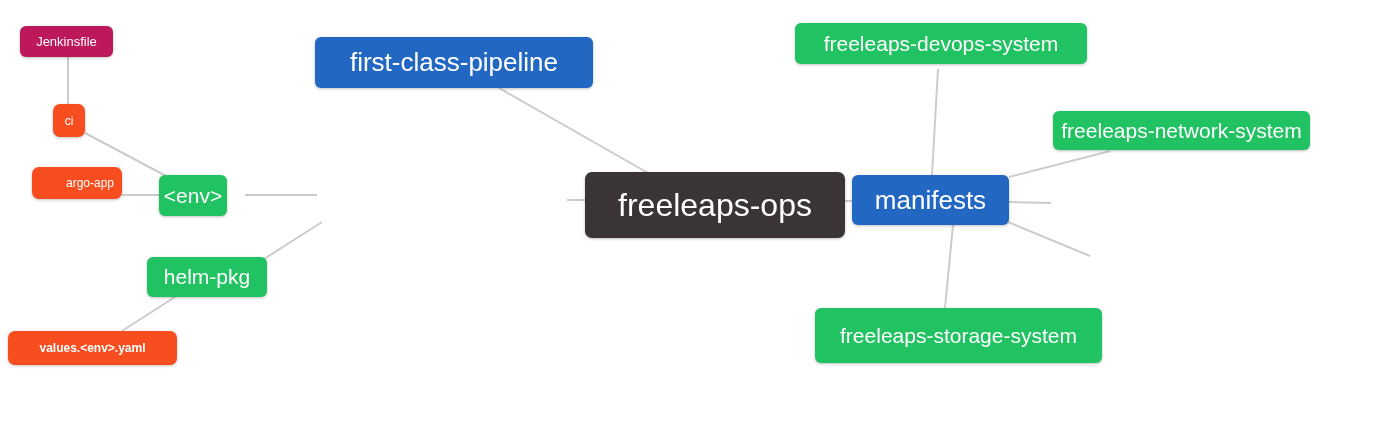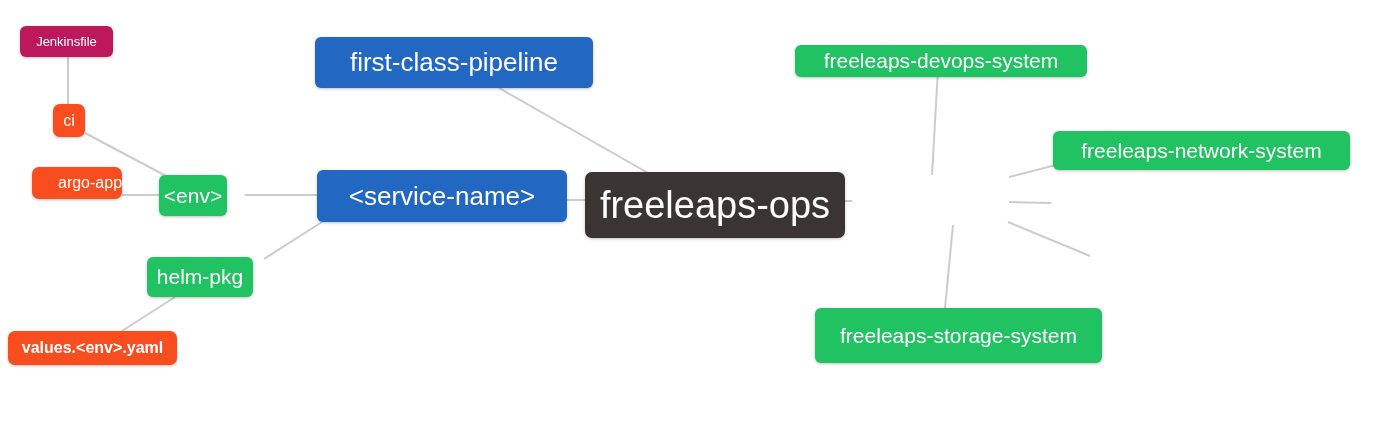--- a/index.html
+++ b/index.html
@@ -31,24 +31,24 @@
     display: flex;
     align-items: center;
     justify-content: center;
     color: #ffffff;
     border-radius: 6px;
     white-space: nowrap;
     box-shadow: 0 1px 3px rgba(0,0,0,0.25);
     box-sizing: border-box;
     cursor: default;
   }
-  .lvl-root { background: #3b3434; font-size: 38px; border-radius: 7px; }
+  .lvl-root { background: #3b3434; font-size: 32px; border-radius: 7px; }
   .lvl1 { background: #2268c2; font-size: 26px; }
   .lvl2 { background: #21c262; font-size: 21px; }
-  .lvl3 { background: #f84d1e; font-size: 16px; border-radius: 7px; }
+  .lvl3 { background: #f84d1e; font-size: 12px; border-radius: 7px; }
   .lvl4 { background: #be185d; font-size: 13px; }
 </style>
 </head>
 <body>
 
 <div class="canvas">
 
   <svg class="edges" viewBox="0 0 1390 421" xmlns="http://www.w3.org/2000/svg">
     <line x1="68" y1="57" x2="68" y2="104"></line>
     <line x1="85" y1="133" x2="168" y2="177"></line>
@@ -67,32 +67,32 @@
   </svg>
 
   <div class="node lvl4" style="left:20px; top:26px; width:93px; height:31px;">Jenkinsfile</div>
 
   <div class="node lvl3" style="left:53px; top:104px; width:32px; height:33px;">ci</div>
 
   <div class="node lvl3" style="left:32px; top:167px; width:90px; height:32px;padding-left:26px;">argo-app</div>
 
   <div class="node lvl2" style="left:159px; top:175px; width:68px; height:41px;">&lt;env&gt;</div>
 
-  <div class="node lvl2" style="left:147px; top:257px; width:106px; height:40px;">helm-pkg</div>
+  <div class="node lvl2" style="left:147px; top:257px; width:120px; height:40px;">helm-pkg</div>
 
   <div class="node lvl3" style="left:8px; top:331px; width:169px; height:34px;font-weight:bold;">values.&lt;env&gt;.yaml</div>
 
   <div class="node lvl1" style="left:315px; top:37px; width:278px; height:51px;">first-class-pipeline</div>
 
-  <div class="node lvl1" style="left:317px; top:170px; width:250px; height:52px;">&lt;service-name&gt;</div>
 
   <div class="node lvl-root" style="left:585px; top:172px; width:260px; height:66px;">freeleaps-ops</div>
 
+  <div class="node lvl1" style="left:852px; top:175px; width:157px; height:50px;">manifests</div>
 
-  <div class="node lvl2" style="left:795px; top:45px; width:292px; height:32px;">freeleaps-devops-system</div>
+  <div class="node lvl2" style="left:795px; top:23px; width:292px; height:41px;">freeleaps-devops-system</div>
 
-  <div class="node lvl2" style="left:1053px; top:111px; width:297px; height:39px;margin-top:20px;">freeleaps-network-system</div>
+  <div class="node lvl2" style="left:1053px; top:111px; width:257px; height:39px;">freeleaps-network-system</div>
 
 
 
   <div class="node lvl2" style="left:815px; top:308px; width:287px; height:55px;">freeleaps-storage-system</div>
 
 </div>
 
 </body></html>

